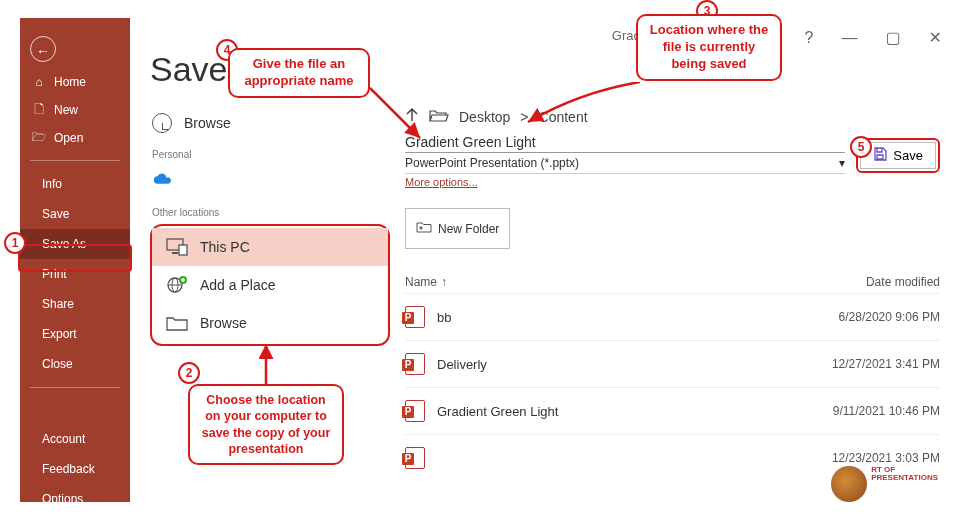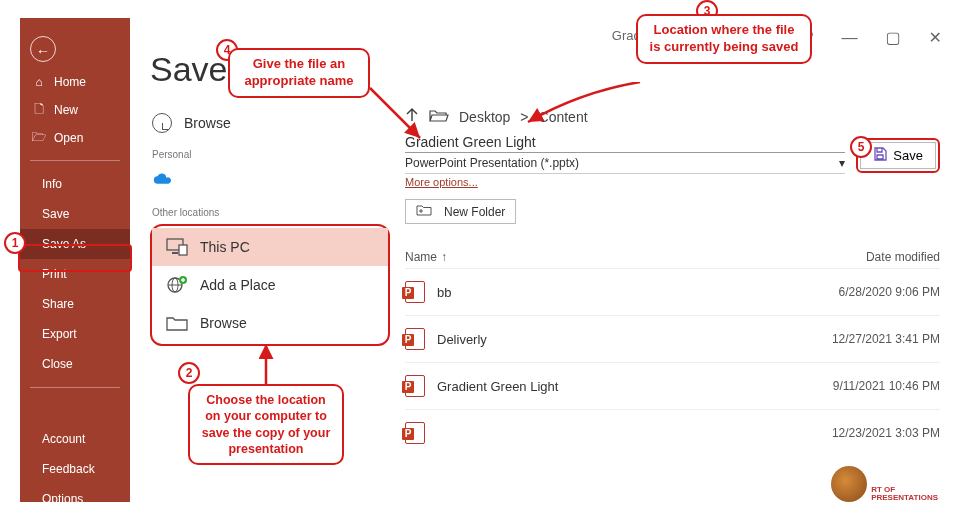--- a/index.html
+++ b/index.html
@@ -28,45 +28,45 @@
   .loc-item.active { background:#f6cfc6; }
   .loc-icon { width:22px; height:18px; display:flex; align-items:center; justify-content:center; }
 
   .main { position:absolute; left:405px; top:28px; right:20px; }
   .doc-title { text-align:center; font-size:13px; color:#666; margin-bottom: 64px; }
   .path-row { display:flex; align-items:center; gap:10px; font-size:14px; color:#444; margin-bottom:6px; }
   .up-icon, .folder-open-icon { color:#444; }
   .filename-input { width: 440px; border:none; border-bottom:1px solid #999; font-size:14px; padding:2px 0; color:#333; outline:none; background:transparent; }
   .filetype { width:440px; display:flex; justify-content:space-between; align-items:center; font-size:12px; color:#333; border-bottom:1px solid #ccc; padding:3px 0; }
   .more-opts { font-size:11px; color:#a03e2e; text-decoration:underline; margin-top:2px; }
-  .newfolder { margin-top:11px; display:inline-flex; align-items:center; gap:12px; border:1px solid #bbb; padding:4px 10px; font-size:12px; color:#333; }
+  .newfolder { margin-top:20px; display:inline-flex; align-items:center; gap:6px; border:1px solid #bbb; padding:12px 10px; font-size:12px; color:#333; }
   .save-box { position:absolute; right:0; top:110px; border:2.5px solid #d61a1a; border-radius:6px; padding:2px; }
   .save-btn { display:flex; align-items:center; gap:6px; border:1px solid #bbb; padding:4px 12px; font-size:13px; background:#fff; }
 
   .file-head { display:flex; justify-content:space-between; font-size:12px; color:#555; margin-top:26px; padding-bottom:4px;gap:44px; }
   .file-head .nm { display:flex; align-items:center; gap:4px; }
   .file-row { display:flex; justify-content:space-between; align-items:center; padding:12px 0; border-top:1px solid #eee; font-size:13px; color:#333; }
   .file-row .nm { display:flex; align-items:center; gap:12px; }
   .pptx-icon { width:20px; height:22px; border:1px solid #b33; border-radius:2px; position:relative; background:#fff; }
   .pptx-icon::before { content:'P'; position:absolute; left:-4px; top:5px; background:#c43b1d; color:#fff; font-size:10px; font-weight:bold; width:12px; height:12px; line-height:12px; text-align:center; border-radius:1px; }
   .file-row .dt { font-size:12px; color:#555; }
 
   .callout { position:absolute; border:2.5px solid #d61a1a; border-radius:10px; background:#fff; color:#d61a1a; font-size:13px; font-weight:600; text-align:center; padding:6px 10px; line-height:1.3; }
-  .callout.c3 { top:14px; left:636px; width:176px; }
+  .callout.c3 { top:14px; left:636px; width:146px; }
   .callout.c4 { top:48px; left:228px; width:142px; }
   .callout.c2 { top:384px; left:188px; width:156px; font-size:12.5px; }
   .num-badge { position:absolute; width:22px; height:22px; border:2.5px solid #d61a1a; border-radius:50%; background:#fff; color:#d61a1a; font-size:12px; font-weight:bold; display:flex; align-items:center; justify-content:center; }
   .b1 { top:232px; left:4px; }
   .b2 { top:362px; left:178px; }
   .b4 { top:39px; left:216px; }
   .b3 { top:0px; left:696px; }
   .b5 { top:136px; left:850px; }
   .red-box-saveas { position:absolute; top:244px; left:18px; width:114px; height:28px; border:2.5px solid #d61a1a; border-radius:4px; pointer-events:none; }
 
-  .logo { position:absolute; right:22px; bottom:12px; display:flex; align-items:flex-end; gap:4px; }
+  .logo { position:absolute; right:22px; bottom:12px; display:flex; align-items:flex-start; gap:4px; }
   .logo .disc { width:36px; height:36px; border-radius:50%; background: radial-gradient(circle at 40% 40%, #d58b3a, #8b4a1a); position:relative; }
   .logo .txt { font-size:8px; font-weight:800; color:#b33; line-height:1; }
 
   svg.arrow { position:absolute; pointer-events:none; }
 </style>
 </head>
 <body>
 
 <div class="window-controls">
   <span>☺</span>

